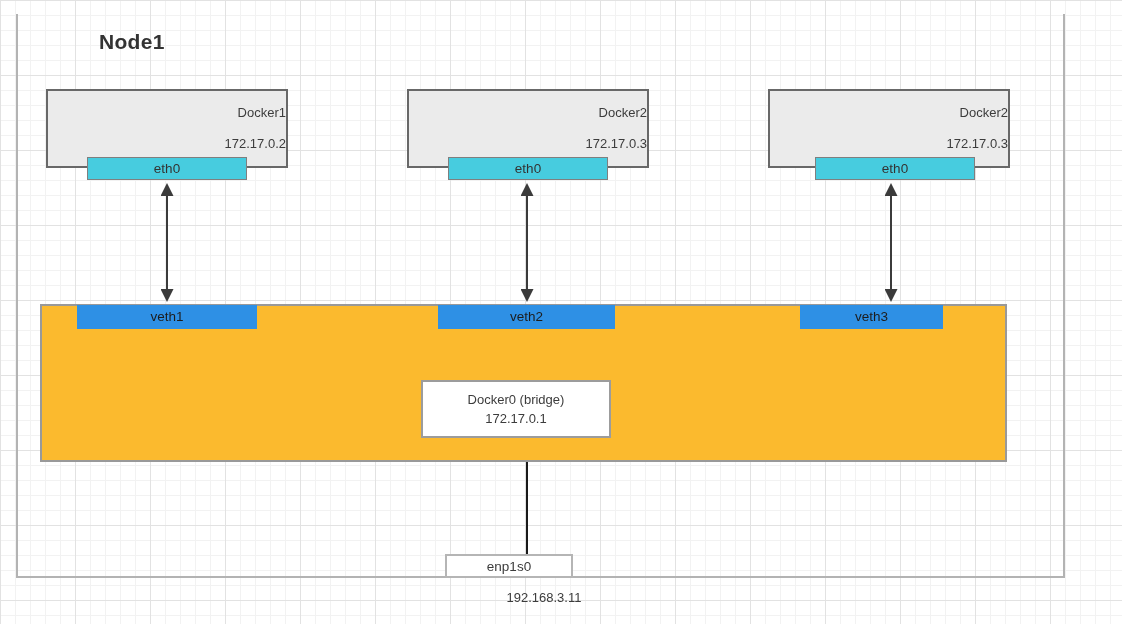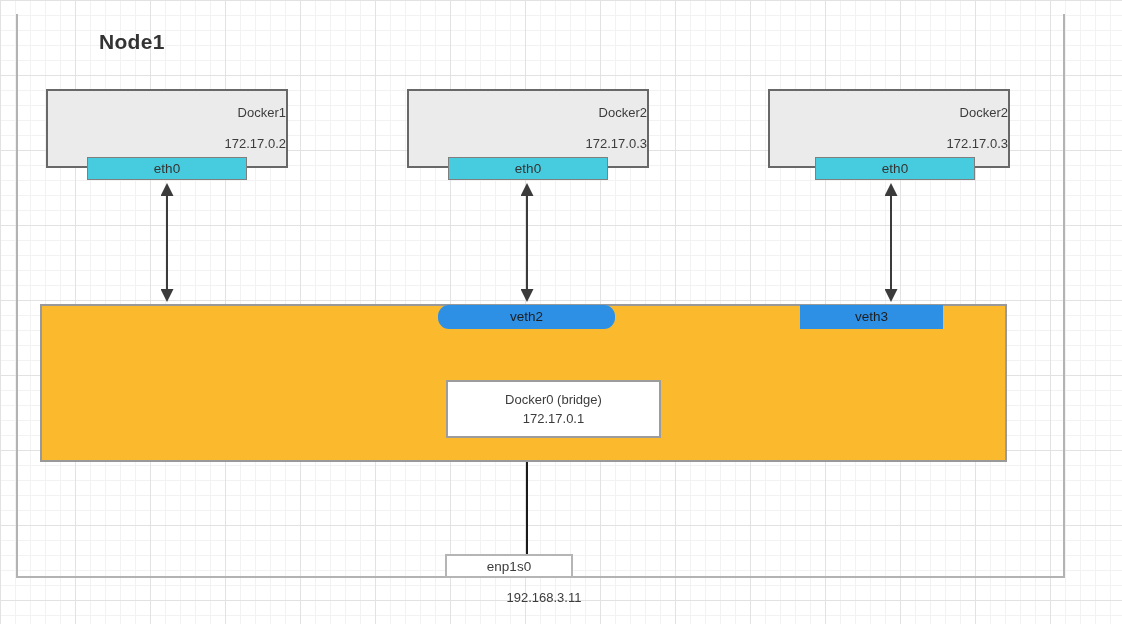--- a/index.html
+++ b/index.html
@@ -62,21 +62,21 @@
   }
   .veth-tab {
     height: 24px; top: 305px;
     background: #2e90e5;
     color: #1d1d1d;
     font-size: 13.5px;
     text-align: center; line-height: 24px;
     z-index: 2;
   }
   .bridge-label {
-    left: 446px; top: 380px; width: 215px; height: 58px;
+    left: 421px; top: 380px; width: 190px; height: 58px;
     background: #ffffff;
     border: 2px solid #9c9c9c;
     color: #3c3c3c; font-size: 13px;
     text-align: center;
     display: flex; flex-direction: column; justify-content: center;
     line-height: 19px;
     z-index: 2;
   }
 
   .host-if-box {
@@ -120,21 +120,24 @@
 
   <div class="abs container-box" style="left:768px; top:89px;">
     <div class="c-name">Docker2</div>
     <div class="c-ip">172.17.0.3</div>
   </div>
   <div class="abs eth-tab" style="left:815px; top:157px;">
     <span>eth0</span>
   </div>
 
   <div class="abs bridge-box"></div>
-  <div class="abs veth-tab" style="left:438px; width:177px;border-radius:11px;">
+  <div class="abs veth-tab" style="left:77px; width:180px;">
+    <span>veth1</span>
+  </div>
+  <div class="abs veth-tab" style="left:438px; width:177px;">
     <span>veth2</span>
   </div>
   <div class="abs veth-tab" style="left:800px; width:143px;">
     <span>veth3</span>
   </div>
   <div class="abs bridge-label">
     <div>Docker0 (bridge)</div>
     <div>172.17.0.1</div>
   </div>
 

